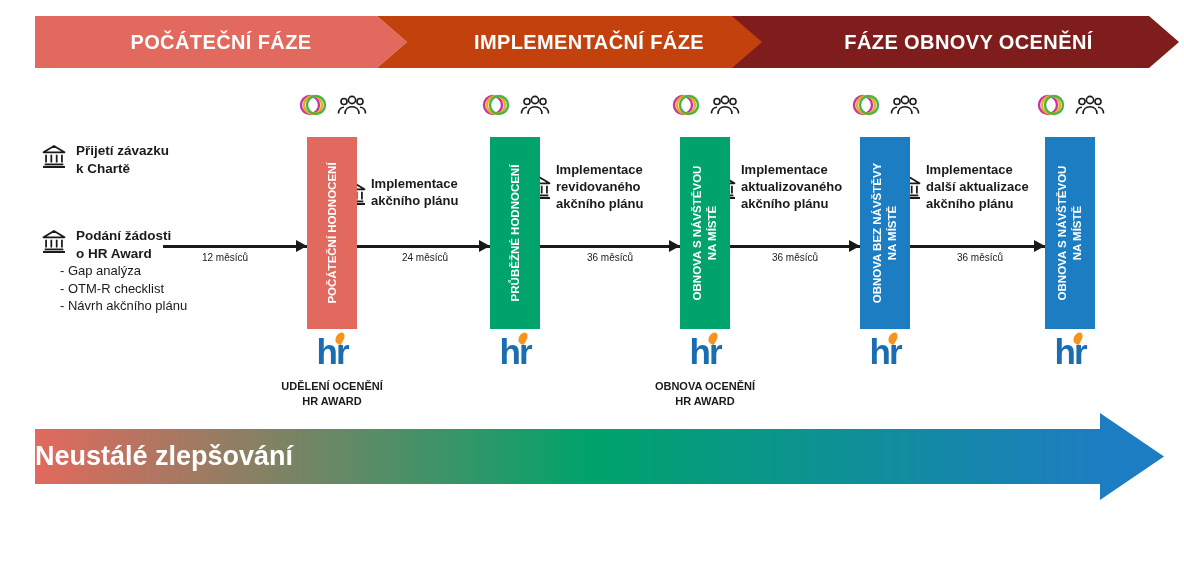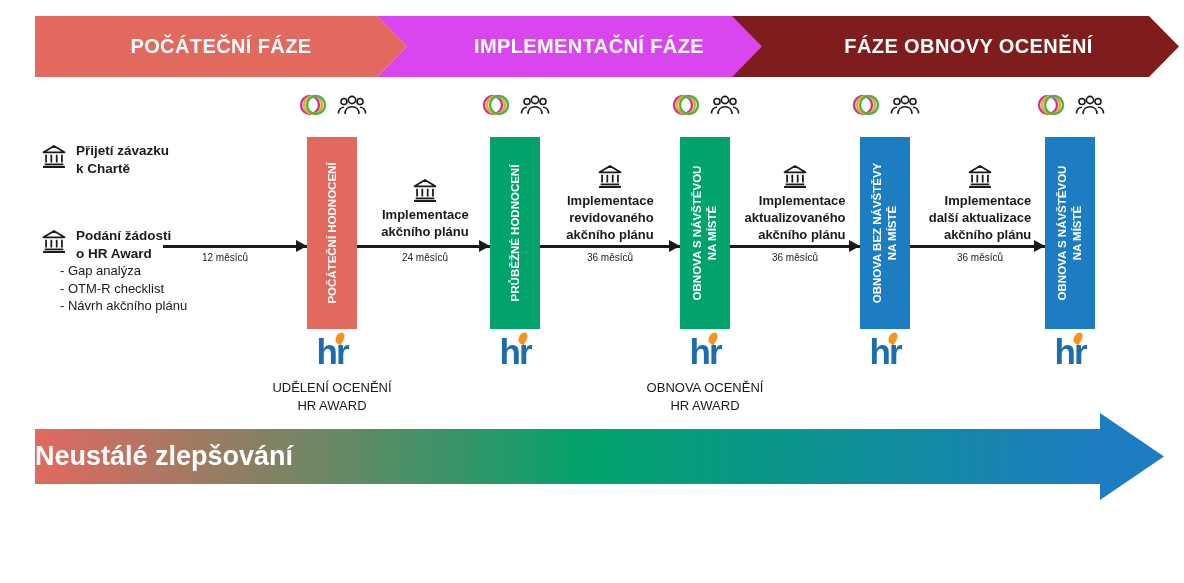--- a/index.html
+++ b/index.html
@@ -1,43 +1,43 @@
 <!DOCTYPE html>
 <html><head>
 <meta charset="utf-8">
 <style>
   html,body{margin:0;padding:0;background:#fff;}
   #stage{position:relative;width:1184px;height:583px;background:#fff;font-family:"Liberation Sans",sans-serif;color:#1a1a1a;overflow:hidden;}
   .abs{position:absolute;}
   .pre{white-space:pre-line;}
 
-  .phase{top:16px;height:61px;display:flex;align-items:center;justify-content:center;color:#fff;font-weight:bold;font-size:20px;letter-spacing:.4px;}
+  .phase{top:16px;height:52px;display:flex;align-items:center;justify-content:center;color:#fff;font-weight:bold;font-size:20px;letter-spacing:.4px;}
   .phase.notch{padding-left:26px;}
   .clip-arrow{clip-path:polygon(0 0,calc(100% - 30px) 0,100% 50%,calc(100% - 30px) 100%,0 100%);}
   .clip-arrow-notch{clip-path:polygon(0 0,calc(100% - 30px) 0,100% 50%,calc(100% - 30px) 100%,0 100%,30px 50%);}
 
   .icon-pair{top:92px;width:76px;display:flex;align-items:center;justify-content:center;gap:5px;}
 
   .bar{top:137px;width:50px;height:192px;}
   .bar-label{position:absolute;left:-71px;top:71px;width:192px;height:50px;transform:rotate(-90deg);display:flex;align-items:center;justify-content:center;color:#fff;font-weight:bold;font-size:11.5px;line-height:1.3;text-align:center;}
 
   .timeline{top:245px;height:2.5px;background:#1a1a1a;}
   .tl-head{top:240px;width:0;height:0;border-left:11px solid #1a1a1a;border-top:6px solid transparent;border-bottom:6px solid transparent;}
 
-  .interval{width:170px;display:flex;flex-direction:column;align-items:center;gap:3px;text-align:right;font-weight:bold;font-size:13px;line-height:1.3;}
+  .interval{width:170px;display:flex;flex-direction:row;align-items:center;gap:3px;text-align:left;font-weight:bold;font-size:13px;line-height:1.3;}
   .duration{top:252px;width:110px;text-align:center;font-size:10px;}
 
   .side-label{font-weight:bold;font-size:13.5px;line-height:1.3;}
   .side-sub{font-size:13px;line-height:1.35;}
 
   .hr-logo{top:334px;width:46px;height:42px;text-align:center;}
   .hr-text{font-weight:bold;font-size:35px;color:#1b6db0;letter-spacing:-2px;line-height:1;margin-top:12px;}
   .hr-flame{position:absolute;top:-2px;left:27px;width:8px;height:12px;background:#f7941d;border-radius:50% 50% 0 50%;transform:rotate(30deg);}
 
-  .award{top:379px;width:180px;text-align:center;font-weight:normal;font-size:13px;line-height:1.35;}
+  .award{top:379px;width:180px;text-align:center;font-weight:bold;font-size:11px;line-height:1.35;}
 
   .flow-body{left:35px;top:429px;width:1068px;height:55px;background:linear-gradient(90deg,#e2695e 0%,#00a36b 52%,#1d7dc2 100%);display:flex;align-items:center;}
   .flow-head{left:1100px;top:413px;width:64px;height:87px;background:#1d7dc2;clip-path:polygon(0 0,100% 50%,0 100%);}
   .flow-label{color:#fff;font-weight:bold;font-size:27px;}
 
   .legend{left:0;right:0;top:501px;display:flex;justify-content:center;align-items:center;gap:55px;}
   .legend-item{display:flex;align-items:center;gap:10px;font-size:14.5px;}
   svg.ic{display:block;}
 </style>
 </head>
@@ -64,21 +64,21 @@
       <path d="M10 22 c0-4.8 3.1-7.2 7-7.2 s7 2.4 7 7.2" fill="#fff" stroke="currentColor" stroke-width="1.6"></path>
     </symbol>
   </defs>
 </svg>
 
 <div id="stage">
 
   <div class="abs phase clip-arrow" style="left: 35px; width: 372px; background: rgb(226, 105, 94);">
     <span>POČÁTEČNÍ FÁZE</span>
   </div>
-  <div class="abs phase notch clip-arrow-notch" style="left: 377px; width: 372px; background: #d946ef;">
+  <div class="abs phase notch clip-arrow-notch" style="left: 377px; width: 372px; background: #c2410c;">
     <span>IMPLEMENTAČNÍ FÁZE</span>
   </div>
   <div class="abs phase notch clip-arrow-notch" style="left: 732px; width: 421px; background: #7f1d1d; align-items: center;">
     <span>FÁZE OBNOVY OCENĚNÍ</span>
   </div>
 
   <div class="abs icon-pair" style="left:294px;">
     <svg class="ic" width="34" height="26">
         <use href="#sym-circles"></use>
       </svg>

